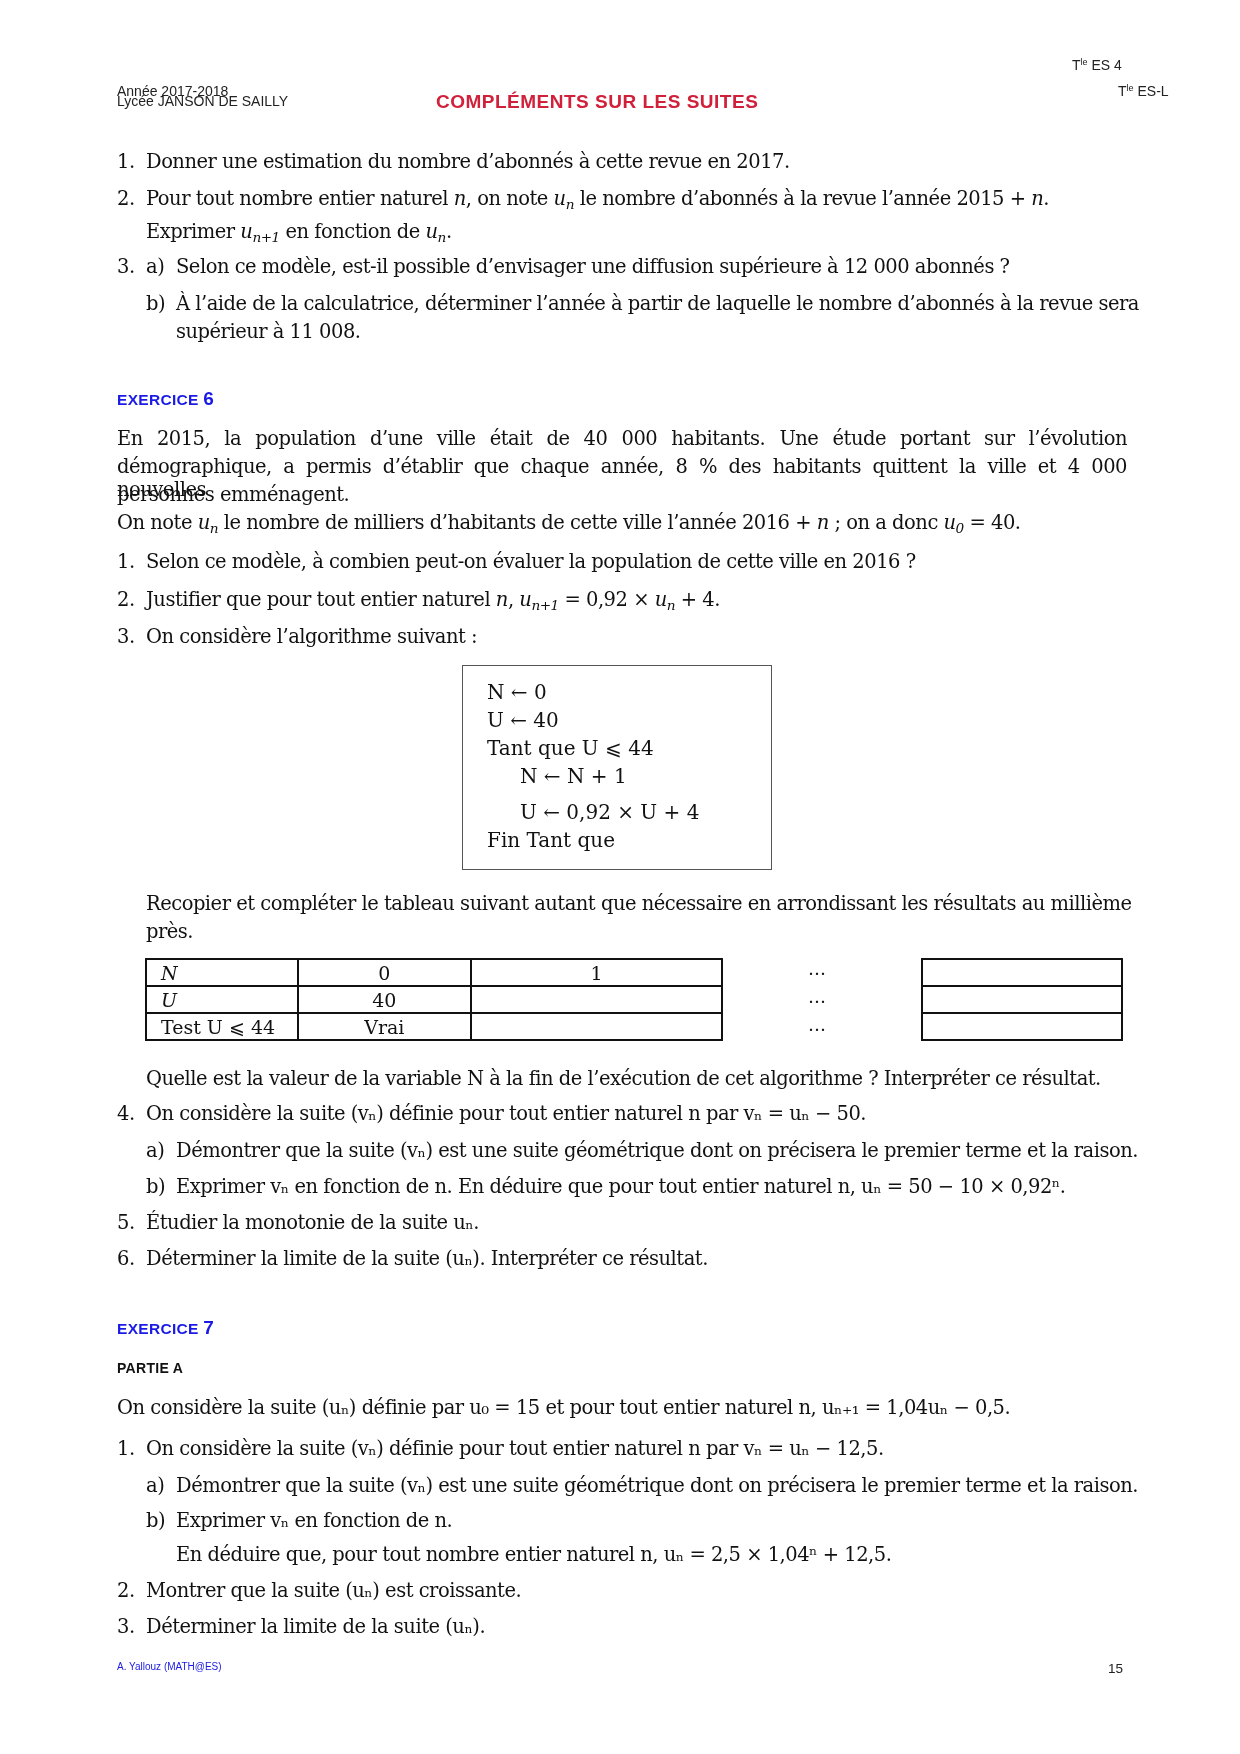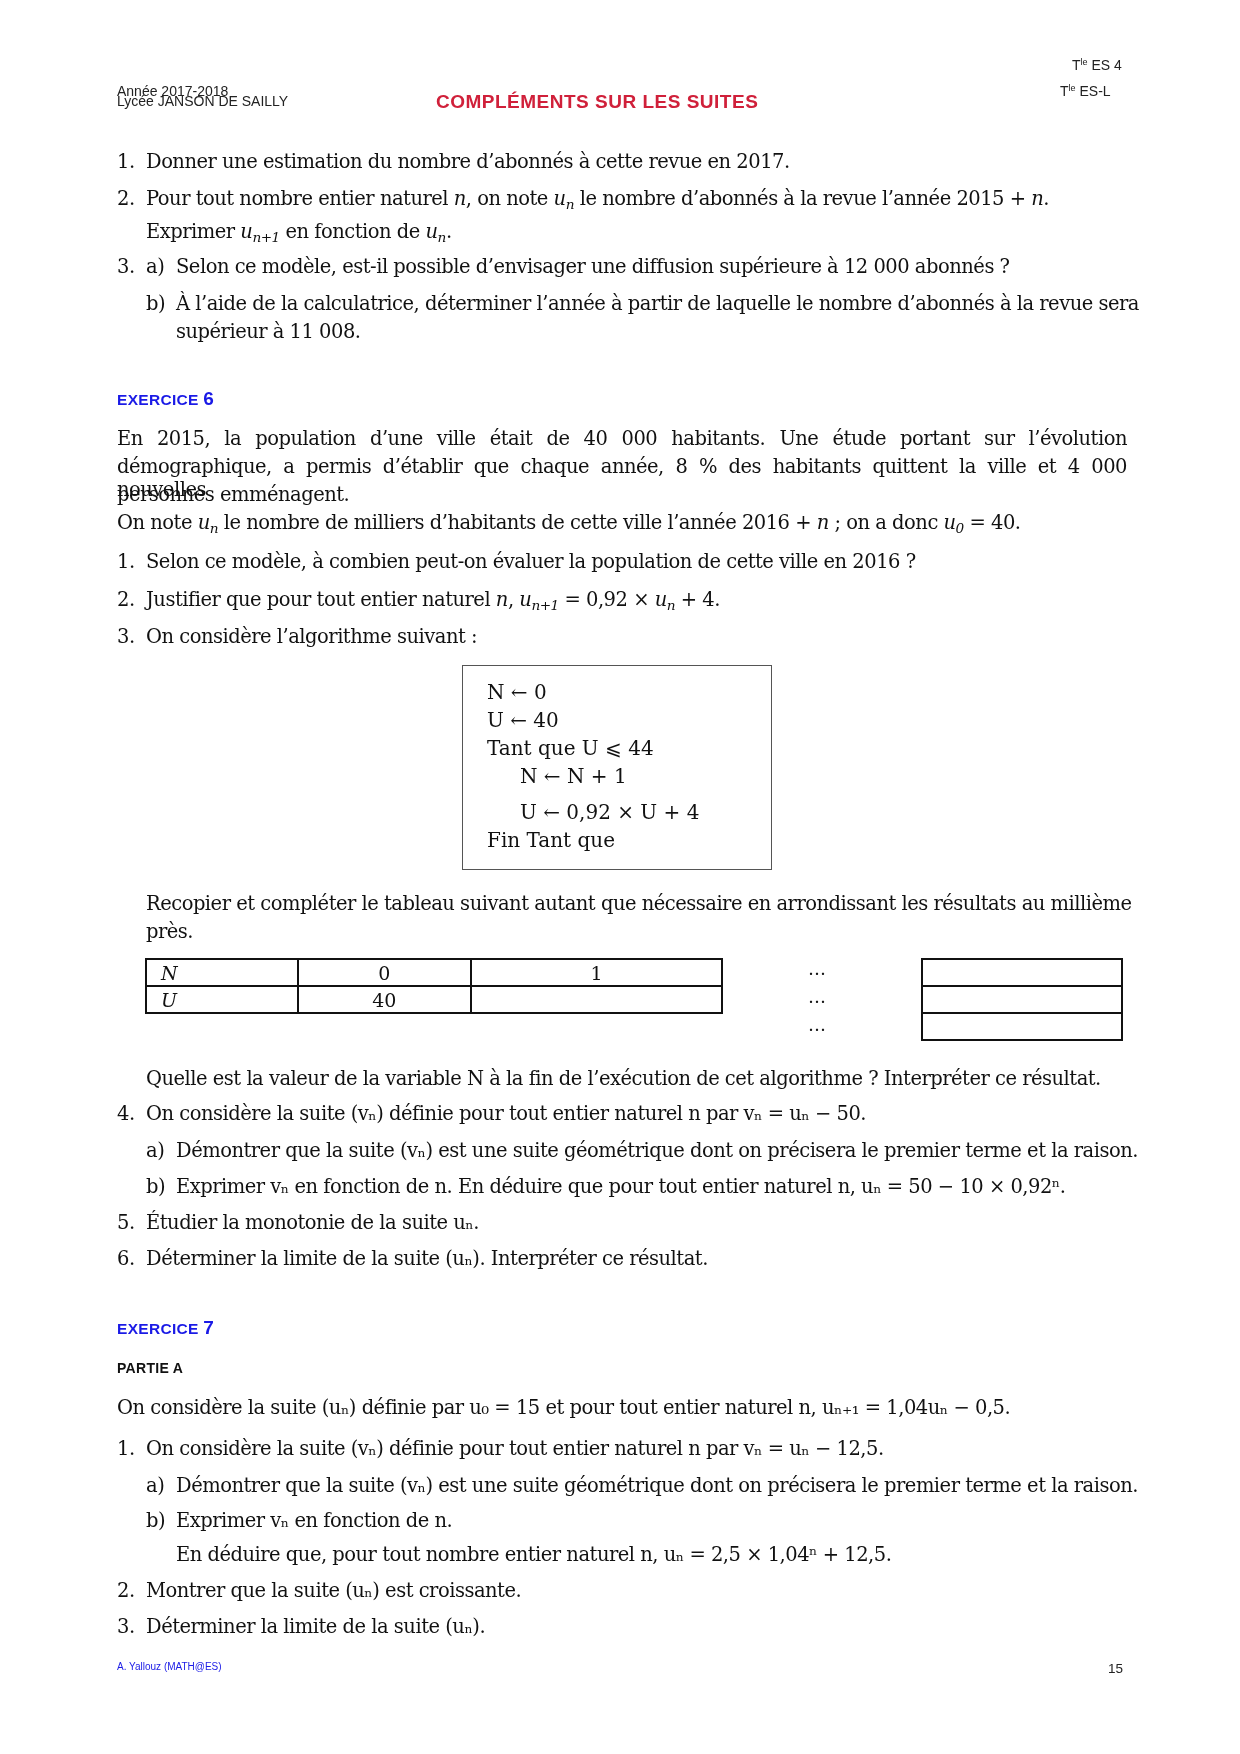--- a/index.html
+++ b/index.html
@@ -27,21 +27,21 @@
   .footer-l { font-size:10px; color:#1a1ae6; }
   .footer-r { font-size:13.5px; color:#222; }
 </style>
 </head>
 <body>
 
 <div class="abs sans hdr" style="left:117px;top:57px;margin-top:36px;">Lycée JANSON DE SAILLY</div>
 <div class="abs sans hdr" style="left:117px;top:83px;">Année 2017-2018</div>
 <div class="abs sans title" style="left:436px;top:91px;">COMPLÉMENTS SUR LES SUITES</div>
 <div class="abs sans hdr" style="left:1072px;top:57px;"><span>T</span><sup style="font-size:9px">le</sup> <span>ES 4</span></div>
-<div class="abs sans hdr" style="left:1060px;top:83px;"><span>T</span><sup style="font-size:9px">le</sup> <span>ES-L</span></div>
+<div class="abs sans hdr" style="left:1118px;top:83px;"><span>T</span><sup style="font-size:9px">le</sup> <span>ES-L</span></div>
 
 <div class="abs t" style="left:117px;top:150px;">1.</div>
 <div class="abs t" style="left:146px;top:150px;">Donner une estimation du nombre d’abonnés à cette revue en 2017.</div>
 
 <div class="abs t" style="left:117px;top:187px;">2.</div>
 <div class="abs t" style="left:146px;top:187px;"><span>Pour tout nombre entier naturel </span><i class="m">n</i><span>, on note </span><i class="m">u<sub>n</sub></i><span> le nombre d’abonnés à la revue l’année 2015 + </span><i class="m">n</i><span>.</span></div>
 <div class="abs t" style="left:146px;top:220px;"><span>Exprimer </span><i class="m">u<sub>n+1</sub></i><span> en fonction de </span><i class="m">u<sub>n</sub></i>.</div>
 
 <div class="abs t" style="left:117px;top:255px;">3.</div>
 <div class="abs t" style="left:146px;top:255px;">a)</div>
@@ -88,20 +88,25 @@
       <tr>
     <td><i class="m">N</i></td>
     <td class="c">0</td>
     <td class="c">1</td>
   </tr>
   <tr>
     <td><i class="m">U</i></td>
     <td class="c">40</td>
     <td class="c"></td>
   </tr>
+  <tr>
+    <td>Test U ⩽ 44</td>
+    <td class="c">Vrai</td>
+    <td class="c"></td>
+  </tr>
 </tbody>
   </table>
 <div class="dots" style="left:808px;top:958px;">…</div>
 <div class="dots" style="left:808px;top:986px;">…</div>
 <div class="dots" style="left:808px;top:1014px;">…</div>
 <table class="tab" style="left:921px;top:958px;width:202px;">
   <tbody>
       <tr>
         <td></td>
       </tr>

